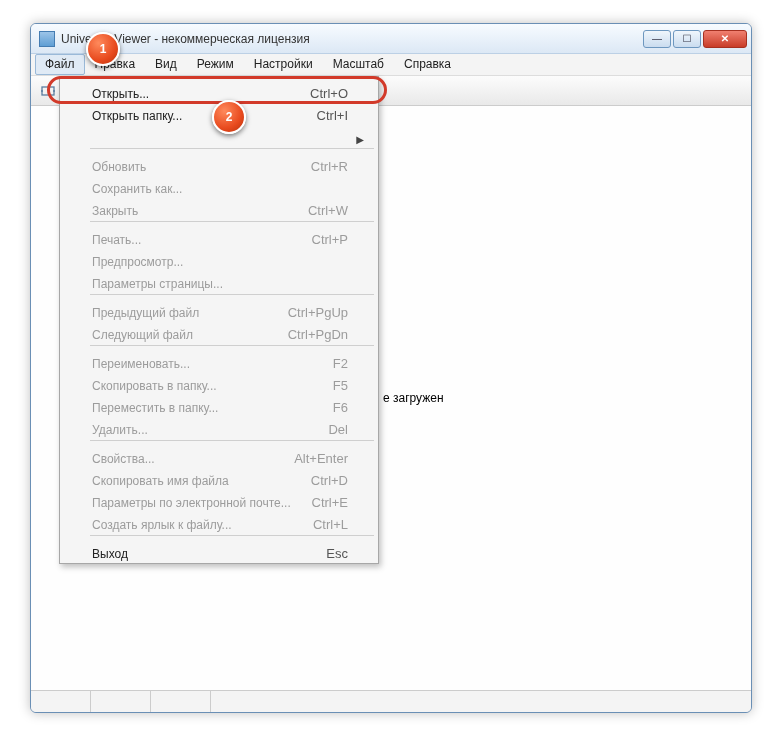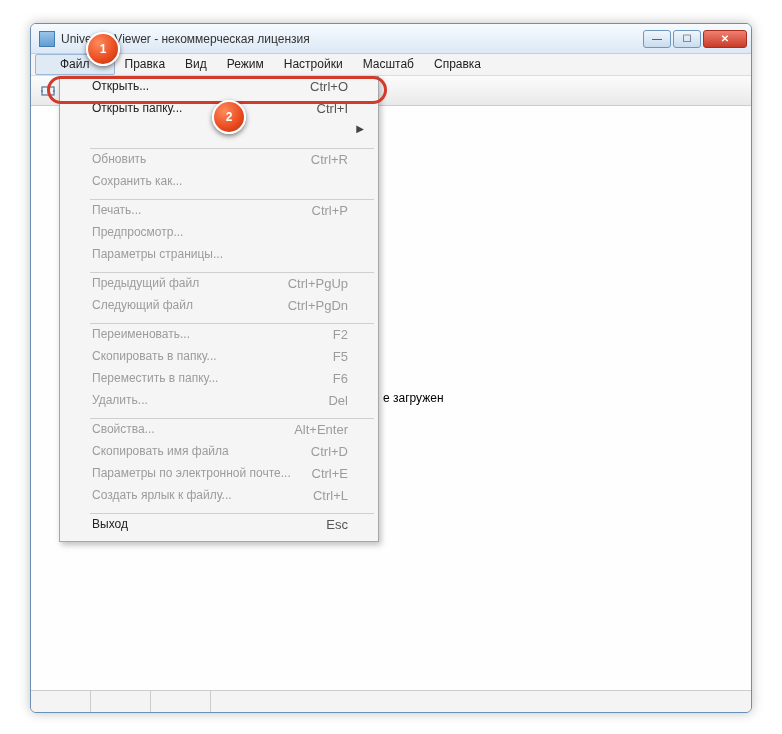--- a/index.html
+++ b/index.html
@@ -21,21 +21,21 @@
 .win-btns { display: flex; gap: 2px; }
 .win-btn { width: 28px; height: 18px; border: 1px solid #6d97bf; border-radius: 3px;
   background: linear-gradient(#f0f6fc,#cadcef); display:flex; align-items:center; justify-content:center; font-size:10px; color:#334; }
 .win-btn.close { background: linear-gradient(#f08070,#c83c28); border-color:#a63020; color:#fff; width: 44px; font-weight:bold; }
 
 .menubar {
   height: 22px; background: #f4f4f4; border-bottom: 1px solid #ddd;
   display: flex; align-items: stretch; padding: 0 4px;
 }
 .menu-item { padding: 3px 10px; color: #222; cursor: default; }
-.menu-item.active { background: #e0eaf5; border: 1px solid #9ab9d8; border-radius: 2px; padding: 2px 24px; }
+.menu-item.active { background: #e0eaf5; border: 1px solid #9ab9d8; border-radius: 2px; padding: 2px 9px; }
 
 .toolbar {
   height: 30px; background: linear-gradient(#fcfcfc,#e9e9e9);
   border-bottom: 1px solid #ccc; display: flex; align-items: center;
   padding: 0 6px; gap: 3px;
 }
 .tool-btn { width: 22px; height: 22px; display:flex; align-items:center; justify-content:center; border-radius:2px; }
 .tool-btn.sep { width: 1px; height: 20px; background: #ccc; margin: 0 4px; }
 .toolbar svg { width: 16px; height: 16px; }
 .ticon { stroke:#5b7ea0; stroke-width:1.3; fill:none; }
@@ -47,21 +47,21 @@
 .statusbar { height: 22px; background: #f4f4f4; border-top: 1px solid #ccc; display:flex; }
 .statusbar > div { border-right:1px solid #ccc; width:60px; }
 
 
 .dropdown {
   position: absolute; left: 59px; top: 76px; width: 320px;
   background: #f5f5f5; border: 1px solid #a7a7a7;
   box-shadow: 2px 3px 6px rgba(0,0,0,0.25);
   padding: 2px;
 }
-.dd-item { display: flex; align-items: flex-start; height: 22px; padding: 0 28px 0 30px; color: #222; position: relative; }
+.dd-item { display: flex; align-items: flex-end; height: 22px; padding: 0 28px 0 30px; color: #222; position: relative; }
 .dd-item.disabled { color: #9c9c9c; }
 .dd-label { flex: 1; }
 .dd-shortcut { color: #555; font-size: 13px; }
 .dd-item.disabled .dd-shortcut { color: #9c9c9c; }
 .dd-sep { height: 1px; background: #cfcfcf; margin: 3px 2px 3px 28px; }
 .dd-arrow { position:absolute; right:12px; color:#444; font-size:10px; }
 
 
 .dd-highlight {
   position: absolute; left: 47px; top: 76px; width: 340px; height: 28px;
@@ -172,20 +172,24 @@
       <span class="dd-arrow">▶</span>
     </div>
     <div class="dd-sep"></div>
     <div class="dd-item disabled">
       <span class="dd-label">Обновить</span>
       <span class="dd-shortcut">Ctrl+R</span>
     </div>
     <div class="dd-item disabled">
       <span class="dd-label">Сохранить как...</span>
     </div>
+    <div class="dd-item disabled">
+      <span class="dd-label">Закрыть</span>
+      <span class="dd-shortcut">Ctrl+W</span>
+    </div>
     <div class="dd-sep"></div>
     <div class="dd-item disabled">
       <span class="dd-label">Печать...</span>
       <span class="dd-shortcut">Ctrl+P</span>
     </div>
     <div class="dd-item disabled">
       <span class="dd-label">Предпросмотр...</span>
     </div>
     <div class="dd-item disabled">
       <span class="dd-label">Параметры страницы...</span>

